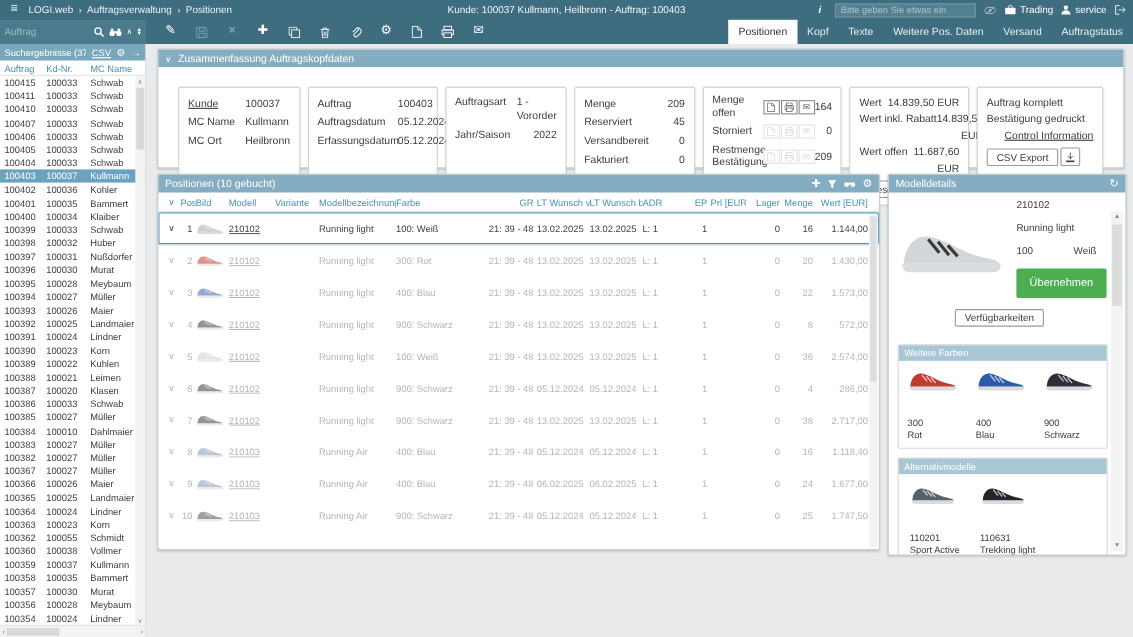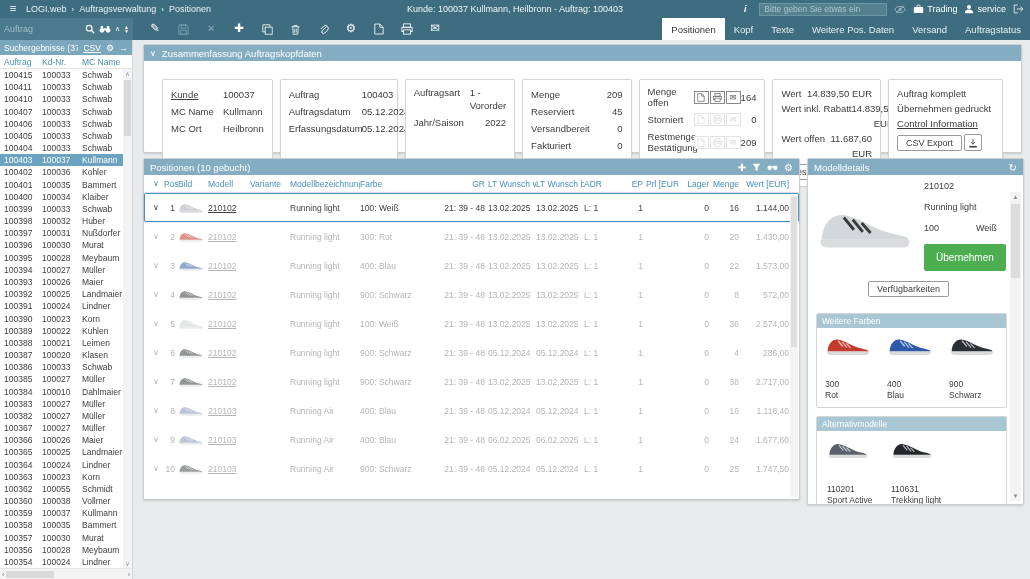--- a/index.html
+++ b/index.html
@@ -62,21 +62,21 @@
 .c3 .kv{line-height:13px;margin-bottom:4px}
 .c3 .k{width:56px}
 .link{text-decoration:underline;cursor:pointer;color:#3c3c3c}
 .c5 .kv{line-height:11px;align-items:center;margin-bottom:5px}
 .c5 .k{width:46px}
 .mini-group{display:flex;gap:1px}
 .mini-btn{width:15px;height:13px;border:1px solid #8a8a8a;display:flex;align-items:center;justify-content:center;color:#555;background:#fff;cursor:pointer}
 .mini-btn.dis{border-color:#e3e3e3;color:#d8d8d8;cursor:default}
 .btn{display:inline-block;border:1px solid #9a9a9a;border-radius:2px;background:#fff;font-size:9px;padding:2px 8px;cursor:pointer;color:#3c3c3c}
 .c7 .line{line-height:15px}
-.c7 .ctrl{line-height:15px}
+.c7 .ctrl{text-align:right;line-height:15px}
 .btn-row{display:flex;gap:2px;margin-top:3px;align-items:center}
 .icon-btn{width:18px;height:17px;border:1px solid #9a9a9a;border-radius:2px;background:#fff;display:flex;align-items:center;justify-content:center;cursor:pointer;color:#444}
 
 .pgrid{display:grid;grid-template-columns:16px 14px 30px 42px 40px 70px 68px 60px 48px 48px 30px 32px 32px 34px 30px 50px;align-items:center;padding:0 1px 0 4px}
 .pcols{height:18px;color:#4a90b8;font-size:8.5px;border-bottom:1px solid #eee}
 .pc{overflow:hidden;white-space:nowrap;font-size:8.5px}
 .c-r{text-align:right;padding-right:3px}
 .prow{height:29px;color:#b5b5b5;cursor:pointer}
 .prow .mlink{color:inherit;text-decoration:underline}
 .prow:not(.selected) svg{opacity:.55}
@@ -603,21 +603,21 @@
           <span class="v">14.839,50 EUR</span>
         </div>
       <div class="kv" style="line-height:15px">
           <span class="k">Wert offen</span>
           <span class="v">11.687,60 EUR</span>
         </div>
       <button class="btn" style="margin-top:3px">Reservierung</button>
     </div>
     <div class="card c7">
       <div class="line">Auftrag komplett</div>
-      <div class="line">Übernehmen gedruckt</div>
+      <div class="line">Bestätigung gedruckt</div>
       <div class="ctrl"><span class="link">Control Information</span></div>
       <div class="btn-row">
         <button class="btn">CSV Export</button>
         <span class="icon-btn">
             <svg width="10" height="10" viewBox="0 0 12 12">
               <path d="M6 1 v6 M3.5 4.8 L6 7.5 L8.5 4.8" stroke="currentColor" fill="none"></path>
               <path d="M1.5 9.5 h9 v2 h-9 Z" fill="currentColor"></path>
             </svg>
           </span>
       </div>

